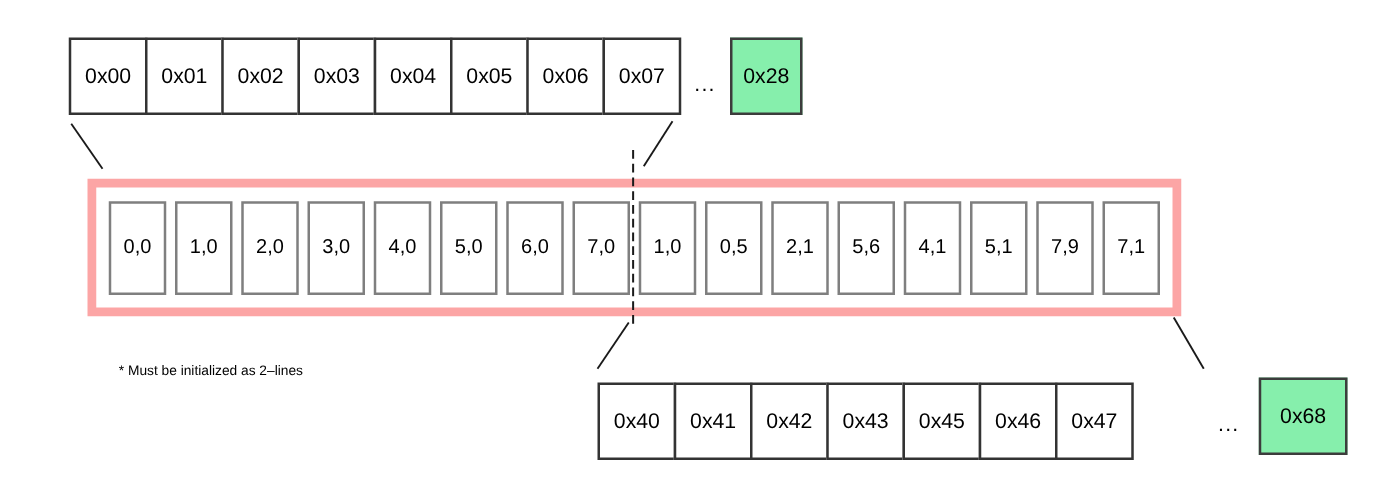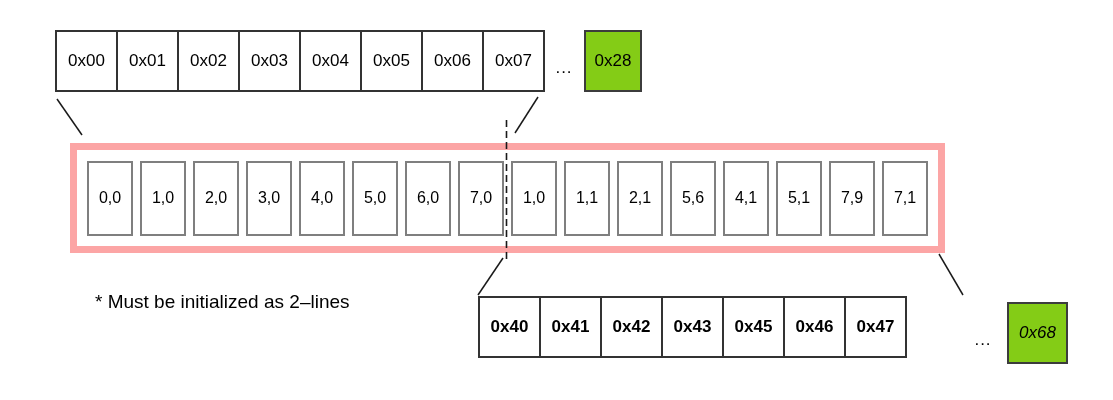--- a/index.html
+++ b/index.html
@@ -18,21 +18,21 @@
     position: absolute;
     left: 0; top: 0;
     width: 1113px; height: 400px;
     z-index: 5;
     pointer-events: none;
   }
 
   
   .strip { position: absolute; display: flex; }
   .top-strip    { left: 55px;  top: 30px; }
-  .bottom-strip { left: 478px; top: 296px; font-weight: bold; }
+  .bottom-strip { left: 478px; top: 306px; }
   .strip-cell {
     width: 63px; height: 62px;
     border: 2px solid #333333;
     margin-left: -2px;
     background: #ffffff;
     display: flex; align-items: center; justify-content: center;
     font-size: 17px;
   }
   .strip-cell:first-child { margin-left: 0; }
 
@@ -46,26 +46,26 @@
     letter-spacing: 1px;
   }
   .top-ellipsis    { left: 545px; top: 30px; }
   .bottom-ellipsis { left: 964px; top: 302px; }
 
   
   .tail-box {
     position: absolute;
     width: 58px; height: 62px;
     border: 2px solid #3c3c3c;
-    background: #84cc16;
+    background: #86efac;
     display: flex; align-items: center; justify-content: center;
     font-size: 17px;
   }
   .top-tail    { left: 584px;  top: 30px; }
-  .bottom-tail { left: 1007px; top: 302px; width: 61px; font-style: italic; }
+  .bottom-tail { left: 1007px; top: 302px; width: 71px; }
 
   
   .cache-box {
     position: absolute;
     left: 70px; top: 143px;
     width: 875px; height: 110px;
     border: 7px solid #fca5a5;
     background: #ffffff;
   }
   .cache-cells {
@@ -80,21 +80,21 @@
     width: 46px; height: 75px;
     border: 2px solid #7f7f7f;
     background: #ffffff;
     display: flex; align-items: center; justify-content: center;
     font-size: 16px;
   }
 
   .note {
     position: absolute;
     left: 95px; top: 291px;
-    font-size: 19px;
+    font-size: 11px;
   }
 </style>
 </head>
 <body>
 
 <div class="canvas">
 
   <svg class="overlay" viewBox="0 0 1113 400" xmlns="http://www.w3.org/2000/svg">
     <line x1="57" y1="99" x2="82" y2="135" stroke="#1a1a1a" stroke-width="1.5"></line>
     <line x1="538" y1="97" x2="515" y2="133" stroke="#1a1a1a" stroke-width="1.5"></line>
@@ -122,21 +122,21 @@
     <div class="cache-cells">
         <div class="cache-cell">0,0</div>
         <div class="cache-cell">1,0</div>
         <div class="cache-cell">2,0</div>
         <div class="cache-cell">3,0</div>
         <div class="cache-cell">4,0</div>
         <div class="cache-cell">5,0</div>
         <div class="cache-cell">6,0</div>
         <div class="cache-cell">7,0</div>
         <div class="cache-cell">1,0</div>
-        <div class="cache-cell">1,1</div>
+        <div class="cache-cell">0,5</div>
         <div class="cache-cell">2,1</div>
         <div class="cache-cell">5,6</div>
         <div class="cache-cell">4,1</div>
         <div class="cache-cell">5,1</div>
         <div class="cache-cell">7,9</div>
         <div class="cache-cell">7,1</div>
       </div>
   </div>
 
   <div class="note">* Must be initialized as 2–lines</div>

